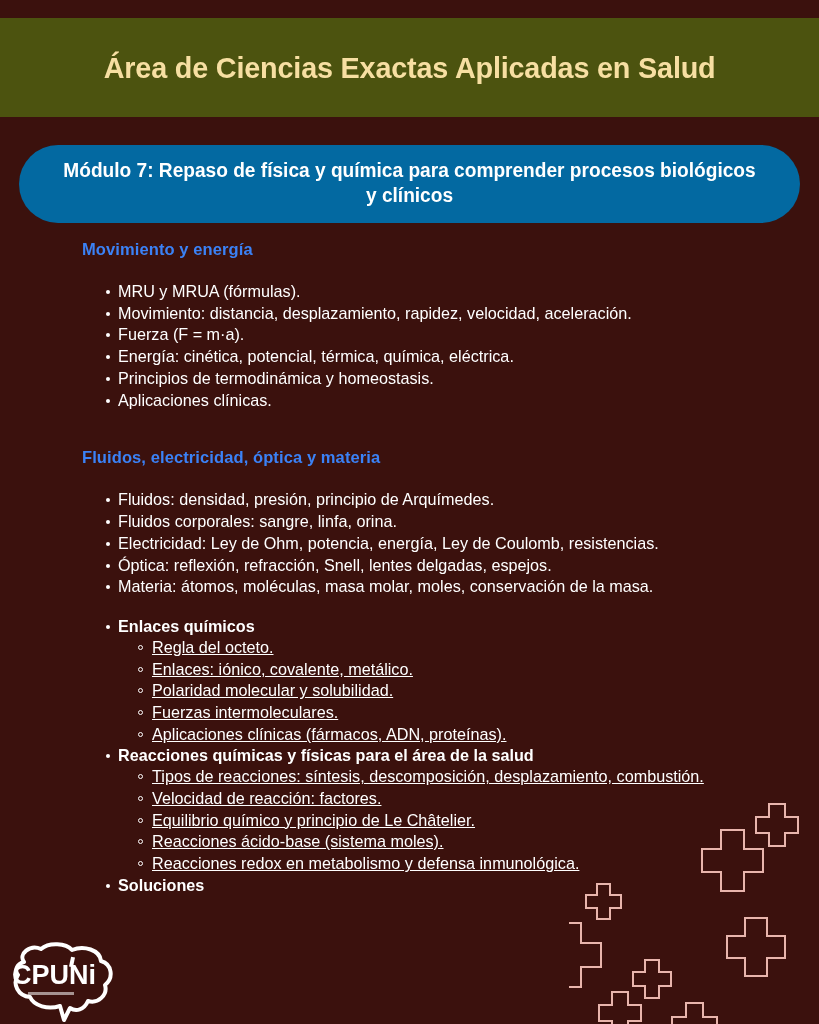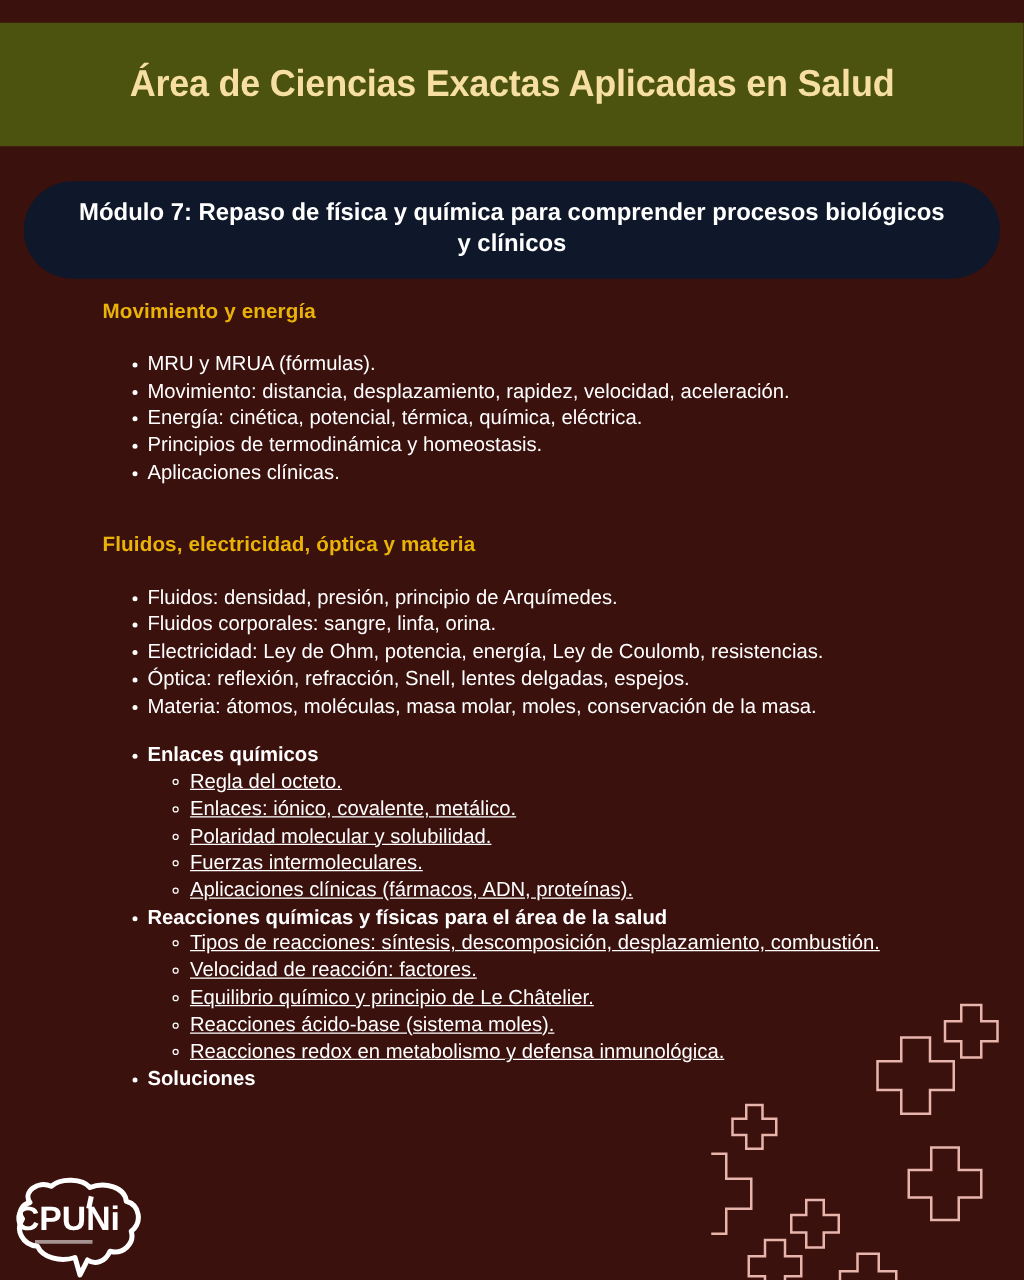--- a/index.html
+++ b/index.html
@@ -62,21 +62,21 @@
     transform: scaleX(0.96);
   }
 
   
   .module-pill {
     position: absolute;
     top: 145px;
     left: 19px;
     width: 781px;
     box-sizing: border-box;
-    background: #0f172a;
+    background: #0369a1;
     border-radius: 40px;
     padding: 13px 34px 15px 34px;
     text-align: center;
     z-index: 2;
   }
   .module-title {
     color: #FFFFFF;
     font-size: 19.5px;
     font-weight: bold;
     line-height: 1.28;
@@ -90,21 +90,21 @@
     top: 240px;
     left: 0;
     right: 0;
     z-index: 1;
     color: #FFFFFF;
   }
   .section { margin-bottom: 0; }
   .section-heading {
     font-size: 16.5px;
     font-weight: bold;
-    color: #eab308;
+    color: #3b82f6;
     margin: 0 0 22px 82px;
     font-family: "Liberation Sans Narrow", "Liberation Sans", sans-serif;
     letter-spacing: 0.1px;
   }
   .section + .section .section-heading { margin-top: 38px; }
 
   ul.level1 {
     list-style: none;
     margin: 0;
     padding: 0;
@@ -211,20 +211,21 @@
     <div class="module-title">Módulo 7: Repaso de física y química para comprender procesos biológicos y clínicos</div>
   </div>
 
   <div class="content">
 
     <div class="section">
       <div class="section-heading">Movimiento y energía</div>
       <ul class="level1">
         <li>MRU y MRUA (fórmulas).</li>
         <li>Movimiento: distancia, desplazamiento, rapidez, velocidad, aceleración.</li>
+        <li>Fuerza (F = m·a).</li>
         <li>Energía: cinética, potencial, térmica, química, eléctrica.</li>
         <li>Principios de termodinámica y homeostasis.</li>
         <li>Aplicaciones clínicas.</li>
       </ul>
     </div>
 
     <div class="section">
       <div class="section-heading">Fluidos, electricidad, óptica y materia</div>
       <ul class="level1">
         <li>Fluidos: densidad, presión, principio de Arquímedes.</li>

